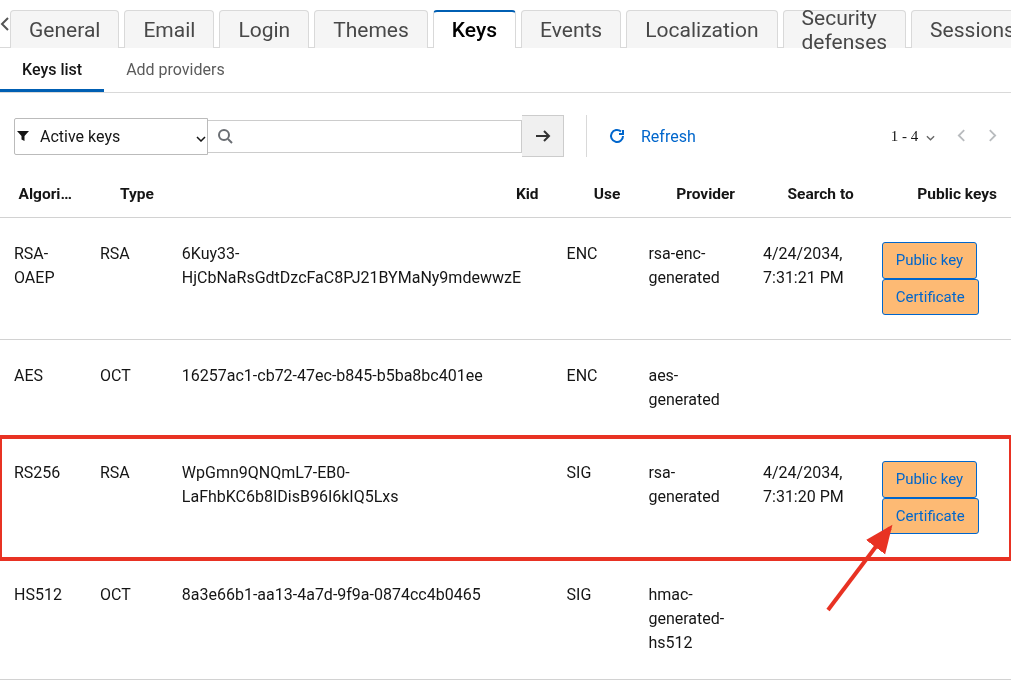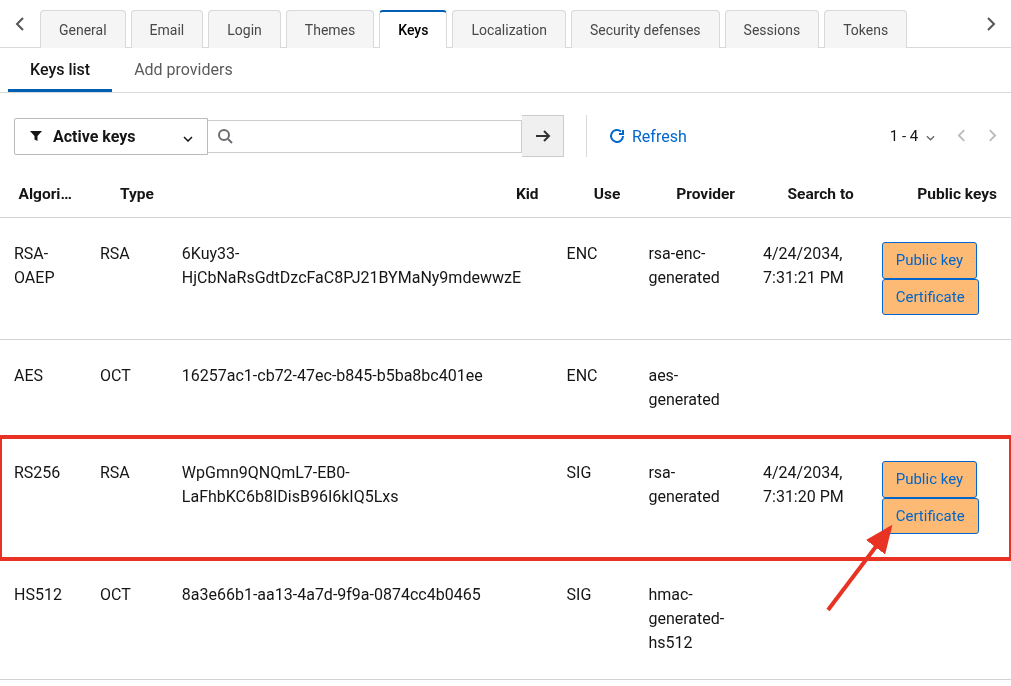--- a/index.html
+++ b/index.html
@@ -17,77 +17,76 @@
   }
   .tab-arrow {
     width:40px; display:flex; align-items:center; justify-content:center;
     color:#333; cursor:pointer;
   }
   .tab {
     display:flex; align-items:center; padding:0 18px;
     border:1px solid #d9d9d9; border-bottom:none;
     margin-right:-1px;
     background:#f5f5f5;
-    color:#484848; font-size:14px; cursor:pointer;
+    color:#484848; font-size:21px; cursor:pointer;
     border-radius:4px 4px 0 0;
     height:38px; margin-top:10px;
   }
   .tab + .tab { margin-left:6px; }
   .tab.active {
     background:#fff; color:#000000; font-weight:500;
     border-top:2px solid #005fb3;
   }
 
   .subtabs {
     display:flex; border-bottom:1px solid #d9d9d9;
-    padding-left:8px;
+    padding-left:0;
   }
   .subtab {
     padding:12px 22px 10px; color:#5b5b5b; cursor:pointer; font-size:16px;
     border-bottom:3px solid transparent;
   }
   .subtab.active { color:#151515; font-weight:500; border-bottom-color:#005fb3; }
 
   
   .toolbar {
     display:flex; align-items:center; padding:22px 14px 14px;
     gap:0;
   }
   .filter-select {
     display:flex; align-items:center; gap:10px;
-    border:1px solid #bbb; padding:8px 14px; width:194px;
+    border:1px solid #bbb; padding:8px 1px; width:194px;
     font-size:16px; cursor:pointer;
     border-radius:2px 0 0 2px;
-    font-weight:bold;
   }
   .filter-select .caret { margin-left:auto; color:#151515; }
   .search-wrap { display:flex; align-items:center; }
   .search-box {
     display:flex; align-items:center;
     border:1px solid #ccc; border-left:none; padding:8px 10px; width:314px;
     color:#6a6e73; border-radius:0;
   }
   .search-box input {
     border:none; outline:none; font-size:16px; color:#333; width:100%;
     background:transparent;
   }
   .search-box input::placeholder { color:#6a6e73; }
   .go-btn {
     width:42px; height:42px; display:flex; align-items:center; justify-content:center;
     background:#f0f0f0; border:1px solid #ccc; border-left:none; cursor:pointer;
     color:#333;
   }
   .vdivider { width:1px; height:42px; background:#d9d9d9; margin:0 22px; }
   .refresh {
-    display:flex; align-items:center; gap:7px; color:#0066cc;
+    display:flex; align-items:center; gap:16px; color:#0066cc;
     font-size:16px; cursor:pointer;
   }
   .refresh svg { width:16px; height:16px; }
   .pager { margin-left:auto; display:flex; align-items:center; gap:22px; color:#151515;}
-  .pager .count { font-size:15px; color:#151515; }
+  .pager .count { font-size:15px; color:#151515;font-family:Liberation Serif, serif; }
   .pager .chev { color:#b8bbbe; cursor:pointer; }
 
   
   table.keys { width:100%; border-collapse:collapse; table-layout:fixed; }
   table.keys th {
     text-align:right; font-weight:700; font-size:15.5px; color:#151515;
     padding:14px 14px; border-bottom:1px solid #d2d2d2;
   }
   table.keys td {
     padding:24px 14px; font-size:16px; border-bottom:1px solid #d2d2d2;
@@ -122,20 +121,21 @@
     <div class="tab-arrow">
       <svg width="10" height="14" viewBox="0 0 10 14">
           <path d="M8 1 L2 7 L8 13" fill="none" stroke="#555" stroke-width="2"></path>
         </svg>
     </div>
     <div class="tab">General</div>
       <div class="tab">Email</div>
       <div class="tab">Login</div>
       <div class="tab">Themes</div>
       <div class="tab active">Keys</div>
+      <div class="tab">Events</div>
       <div class="tab">Localization</div>
       <div class="tab">Security defenses</div>
       <div class="tab">Sessions</div>
       <div class="tab">Tokens</div>
     <div class="tab-arrow" style="margin-left:auto">
       <svg width="10" height="14" viewBox="0 0 10 14">
           <path d="M2 1 L8 7 L2 13" fill="none" stroke="#555" stroke-width="2"></path>
         </svg>
     </div>
   </div>

